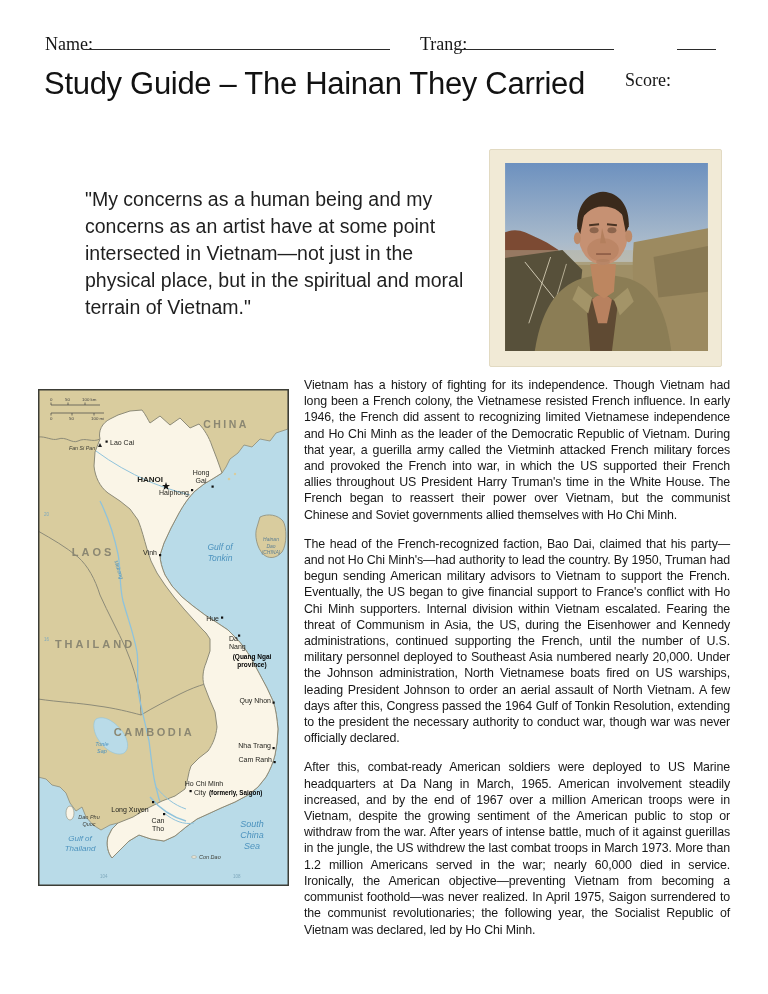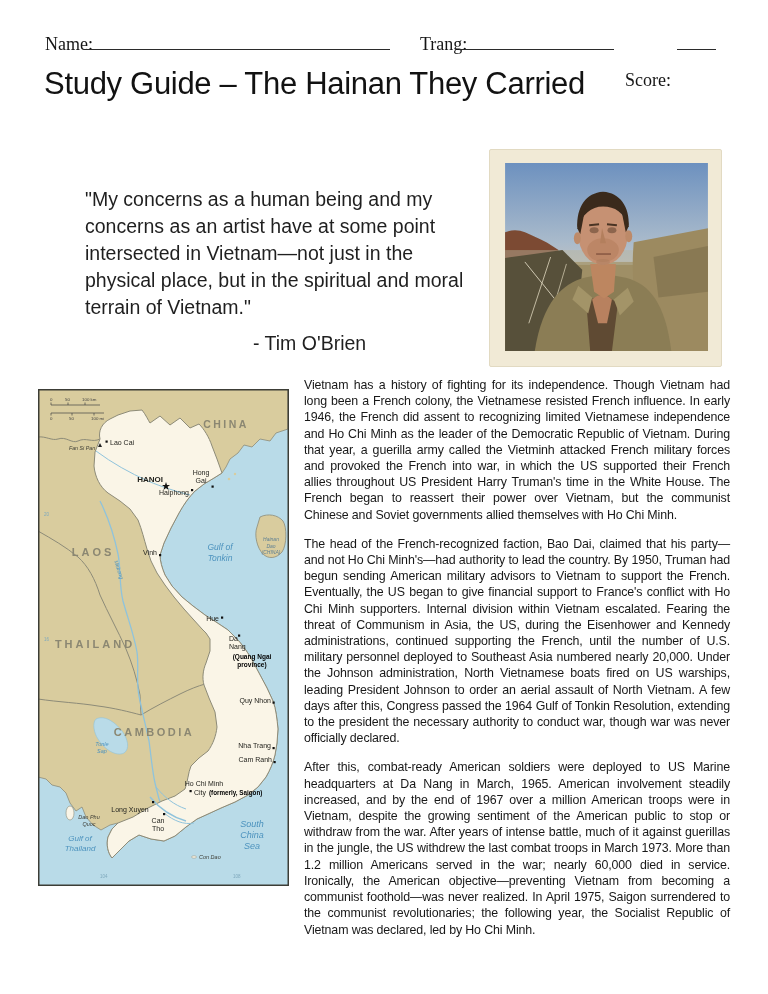--- a/index.html
+++ b/index.html
@@ -50,21 +50,20 @@
     <span style="left:420px;top:34px;">Trang:</span>
     <span class="blank" style="left:459px;top:34px;width:155px;"></span>
     <span style="left:625px;top:34px;margin-top:36px;">Score:</span>
     <span class="blank" style="left:677px;top:34px;width:39px;"></span>
   </div>
 
   <div class="title">Study Guide – The Hainan They Carried</div>
 
   <div class="quote">
     <div>"My concerns as a human being and my concerns as an artist have at some point intersected in Vietnam—not just in the physical place, but in the spiritual and moral terrain of Vietnam."</div>
-    <div class="attr">-  Tim O'Brien</div>
   </div>
 
   <div class="photo">
     <svg width="205" height="188" viewBox="0 0 205 190">
       <defs>
         <linearGradient id="sky" x1="0" y1="0" x2="0" y2="1">
           <stop offset="0" stop-color="#6d91bf"></stop>
             <stop offset="0.75" stop-color="#a9bacb"></stop>
             <stop offset="1" stop-color="#c2c4c3"></stop>
         </linearGradient>

